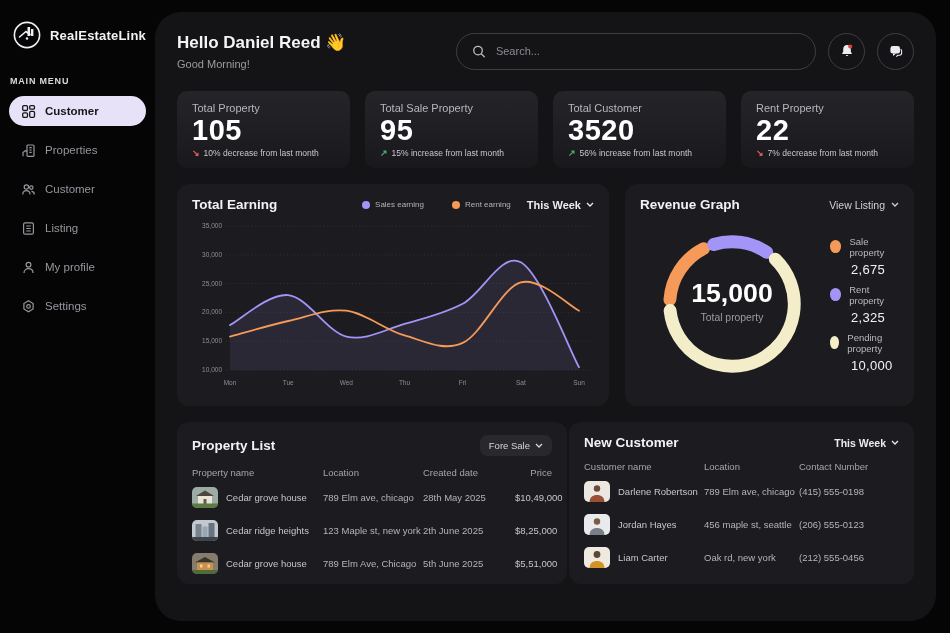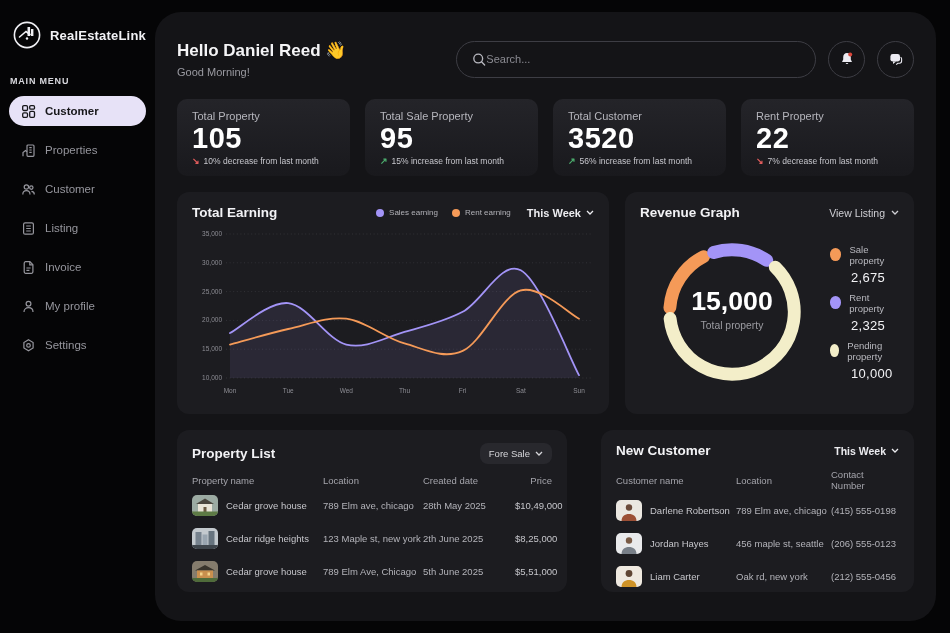--- a/index.html
+++ b/index.html
@@ -12,47 +12,47 @@
   .logo-circle { width:30px; height:30px; flex:0 0 30px; }
   .brand-name { color:#f2f2f5; font-size:13px; font-weight:bold; letter-spacing:.2px; }
   .menu-label { color:#d8d8dd; font-size:9px; font-weight:bold; letter-spacing:.8px; margin:20px 0 10px 10px; }
   .menu-item { display:flex; align-items:center; gap:9px; height:30px; margin:0 9px 9px 9px; padding:0 12px; border-radius:16px; color:#96969d; font-size:11.5px; cursor:pointer; }
   .menu-item svg { width:15px; height:15px; flex:0 0 15px; }
   .menu-item.active { background:#e7e2f7; color:#17171a; font-weight:bold; }
 
   
   .panel { position:absolute; left:155px; top:12px; width:781px; height:609px; background:#141417; border-radius:26px; padding:20px 22px; }
 
-  .panel-header { display:flex; align-items:center;margin-top:8px; }
+  .panel-header { display:flex; align-items:center; }
   .greet-title { color:#f4f4f6; font-size:17px; font-weight:bold; }
   .greet-sub { color:#9a9aa1; font-size:11px; margin-top:5px; }
-  .search { margin-left:auto; width:360px; height:37px; border:1px solid #3d3d44; border-radius:19px; display:flex; align-items:center; padding:0 15px; }
+  .search { margin-left:auto; width:360px; height:37px; border:1px solid #3d3d44; border-radius:19px; display:flex; align-items:center; gap:10px; padding:0 15px; }
   .search input { background:transparent; border:none; outline:none; color:#bfbfc6; font-size:11px; width:100%; font-family:inherit; }
   .search input::placeholder { color:#8b8b92; }
   .icon-btn { width:37px; height:37px; border-radius:50%; border:1px solid #3d3d44; display:grid; place-items:center; margin-left:12px; cursor:pointer; }
 
   
   .stats-row { display:grid; grid-template-columns:repeat(4,1fr); gap:15px; margin-top:21px; }
   .stat-card { height:77px; border-radius:10px; padding:11px 15px 9px; background:linear-gradient(180deg,#242429 0%,#19191d 100%); }
   .stat-label { color:#b6b6bd; font-size:11px; }
   .stat-value { color:#ffffff; font-size:29px; font-weight:bold; line-height:1.05; margin-top:1px; letter-spacing:.5px; }
   .stat-change { font-size:8.5px; color:#c7c7cd; margin-top:3px; display:flex; align-items:center; gap:4px; }
   .stat-arrow { font-size:9px; font-weight:bold; }
   .stat-arrow.up { color:#4cae6e; } .stat-arrow.down { color:#e05c5c; }
 
   
   .charts-row { display:grid; grid-template-columns:432px 1fr; gap:16px; margin-top:16px; }
-  .tables-row { display:grid; grid-template-columns:390px 1fr; gap:34px; margin-top:16px; }
+  .tables-row { display:grid; grid-template-columns:390px 1fr; gap:2px; margin-top:16px; }
   .card { background:#1c1c20; border-radius:12px; padding:13px 15px; }
   .card-head { display:flex; align-items:center; }
   .card-title { color:#f2f2f5; font-size:13.5px; font-weight:bold; }
 
   
   .earning-card { height:222px; }
-  .legend-inline { display:flex; align-items:center; gap:14px; margin-left:auto; margin-right:16px; }
+  .legend-inline { display:flex; align-items:center; gap:28px; margin-left:auto; margin-right:16px; }
   .legend-inline .li { display:flex; align-items:center; gap:5px; color:#b2b2b8; font-size:8px; }
   .dot { border-radius:50%; display:inline-block; }
   .dot-sm { width:8px; height:8px; }
   .dot-purple { background:#a394f7; } .dot-orange { background:#f59a58; } .dot-cream { background:#f3eec9; }
   .range-btn { display:flex; align-items:center; gap:5px; color:#ececf0; font-size:11px; font-weight:bold; cursor:pointer; }
   .chev { width:8px; height:5px; }
   #earning-chart { width:402px; height:176px; margin-top:6px; display:block; }
 
   
   .revenue-card { height:222px; }
@@ -124,28 +124,20 @@
           <path d="M10.4 9.3 c1.7 0 2.9 1.3 2.9 3.1"></path>
       </svg>
       <span>Customer</span>
     </div>
     <div class="menu-item">
       <svg viewBox="0 0 15 15" fill="none" stroke="currentColor" stroke-width="1.2">
         <rect x="2.6" y="1.8" width="9.8" height="11.4" rx="1.5"></rect>
         <path d="M5.2 5 h4.6 M5.2 7.5 h4.6 M5.2 10 h4.6"></path>
       </svg>
       <span>Listing</span>
-    </div>
-    <div class="menu-item">
-      <svg viewBox="0 0 15 15" fill="none" stroke="currentColor" stroke-width="1.2">
-        <path d="M3.2 3.2 a1.5 1.5 0 0 1 1.5-1.5 h4.2 l3 3 v7.1 a1.5 1.5 0 0 1-1.5 1.5 h-5.7 a1.5 1.5 0 0 1-1.5-1.5 z"></path>
-        <path d="M8.8 1.9 v3 h3"></path>
-          <path d="M5.4 8 h4.2 M5.4 10.4 h3"></path>
-      </svg>
-      <span>Invoice</span>
     </div>
     <div class="menu-item">
       <svg viewBox="0 0 15 15" fill="none" stroke="currentColor" stroke-width="1.2">
         <circle cx="7.5" cy="4.7" r="2.4"></circle>
           <path d="M3 13 c0-2.7 2-4.3 4.5-4.3 s4.5 1.6 4.5 4.3"></path>
       </svg>
       <span>My profile</span>
     </div>
     <div class="menu-item">
       <svg viewBox="0 0 15 15" fill="none" stroke="currentColor" stroke-width="1.2">

